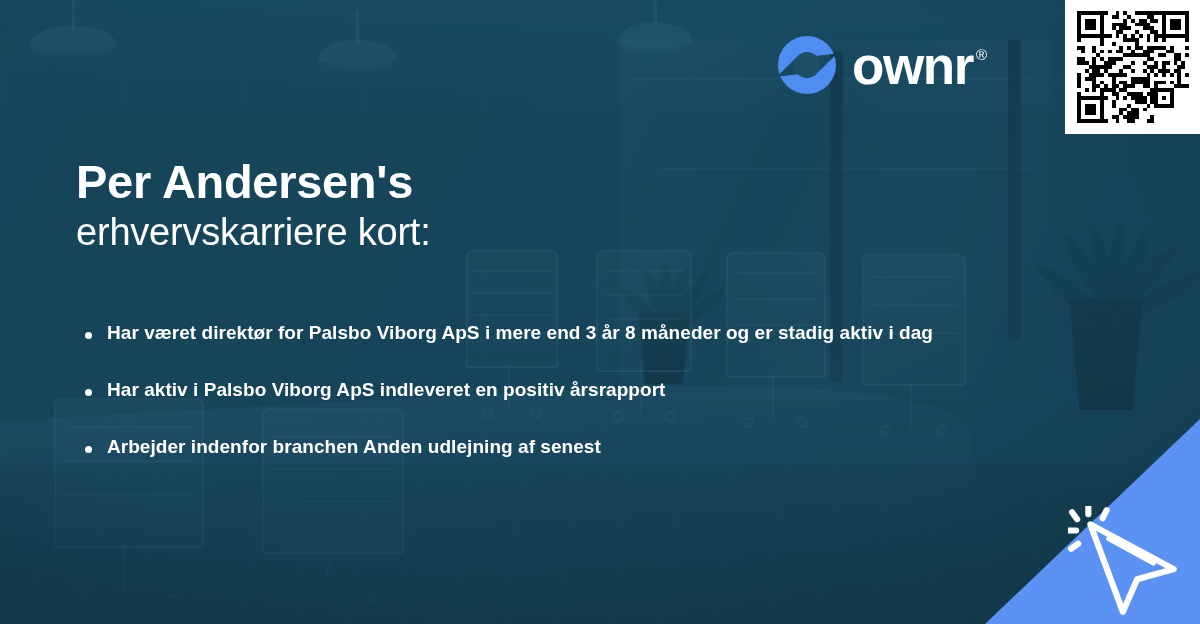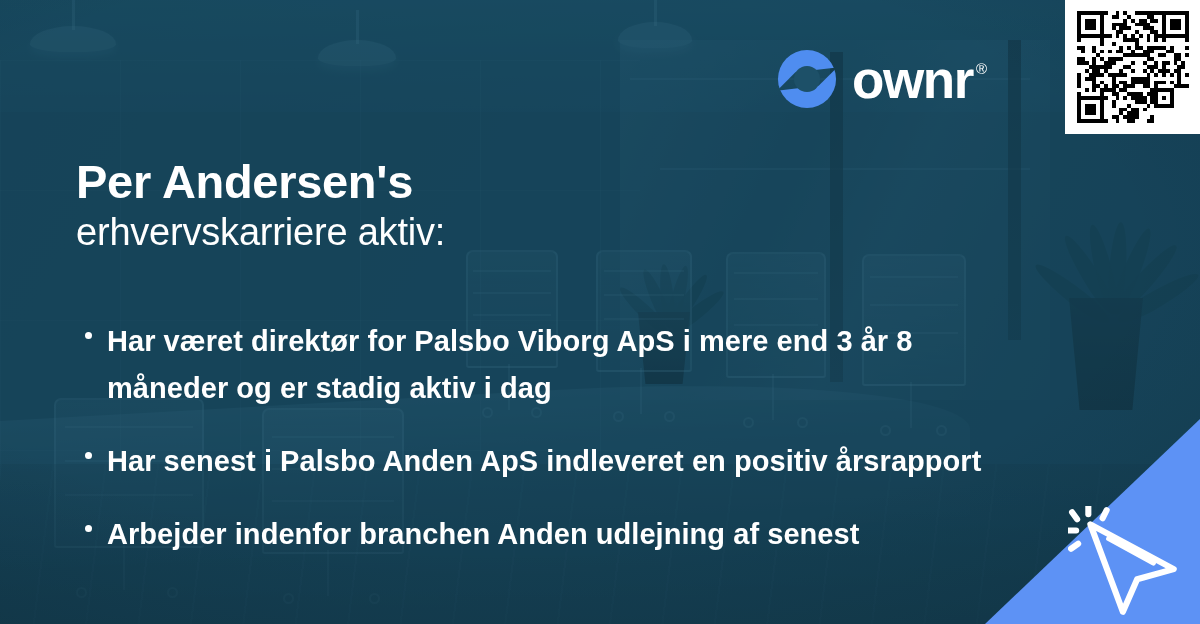--- a/index.html
+++ b/index.html
@@ -184,35 +184,35 @@
   
   .bullets{
     position:absolute; left:80px; top:318px;
     width:920px;
     color:#ffffff;
   }
   .bullet{
     position:relative;
     padding-left:27px;
     margin-bottom:26px;
-    font-size:29px;
+    font-size:19px;
     font-weight:bold;
     line-height:1.62;
     letter-spacing:.05px;
   }
   .bullet:last-child{ margin-bottom:0; }
   .bullet .dot{
     position:absolute; left:5px; top:14px;
     width:7px; height:7px; border-radius:50%;
     background:#ffffff;
   }
 
   
   .logo{
-    position:absolute; left:776px; top:48px;
+    position:absolute; left:776px; top:34px;
     display:flex; align-items:center; gap:14px;
   }
   .logo-mark{ width:62px; height:62px; display:block; }
   .logo-word{
     display:flex; align-items:flex-start;
     color:#ffffff;
     font-size:53px;
     font-weight:bold;
     letter-spacing:-1.4px;
     line-height:1;
@@ -352,31 +352,31 @@
     <div class="wash"></div>
     <div class="wash2"></div>
     <div class="vignette"></div>
   </div>
 
   <div class="content">
 
 
     <div class="headline">
       <div class="line1">Per Andersen's</div>
-      <div class="line2">erhvervskarriere aktiv:</div>
+      <div class="line2">erhvervskarriere kort:</div>
     </div>
 
     <div class="bullets">
       <div class="bullet">
         <span class="dot"></span>
         <span>Har været direktør for Palsbo Viborg ApS i mere end 3 år 8 måneder og er stadig aktiv i dag</span>
       </div>
       <div class="bullet">
         <span class="dot"></span>
-        <span>Har senest i Palsbo Anden ApS indleveret en positiv årsrapport</span>
+        <span>Har aktiv i Palsbo Viborg ApS indleveret en positiv årsrapport</span>
       </div>
       <div class="bullet">
         <span class="dot"></span>
         <span>Arbejder indenfor branchen Anden udlejning af senest</span>
       </div>
     </div>
 
     <div class="logo">
       <svg class="logo-mark" viewBox="0 0 64 64">
         <defs>

